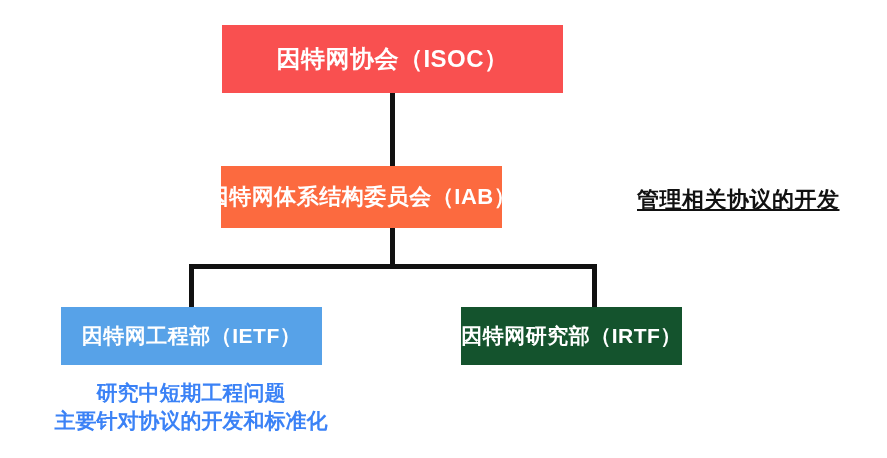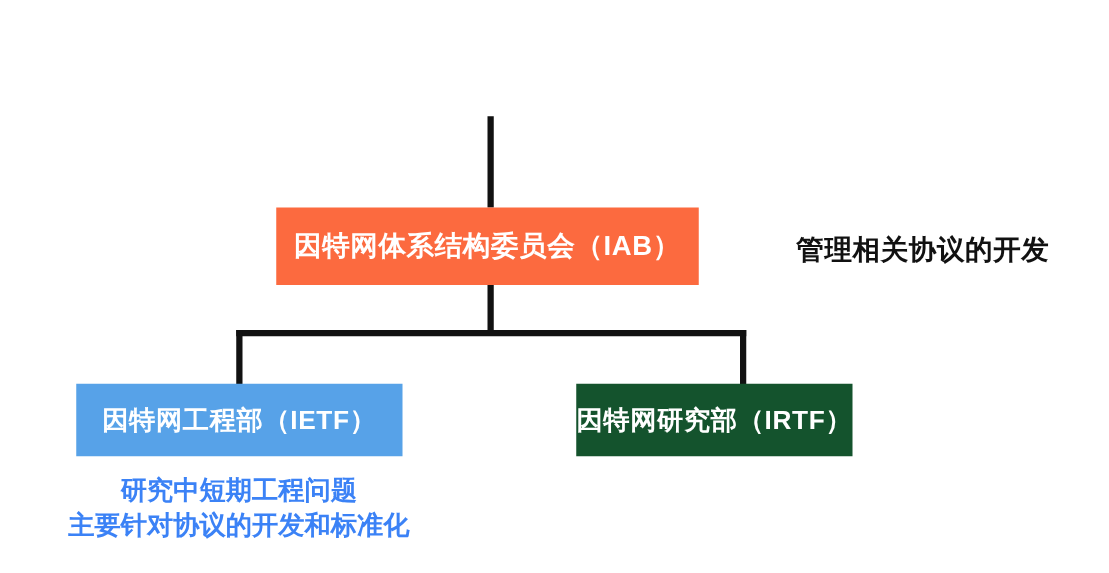--- a/index.html
+++ b/index.html
@@ -34,21 +34,21 @@
     left: 222px;
     top: 25px;
     width: 341px;
     height: 68px;
     background: #F95050;
     font-size: 24px;
   }
   #node-iab {
     left: 221px;
     top: 166px;
-    width: 338px;
+    width: 281px;
     height: 62px;
     background: #FC6A3F;
     font-size: 22px;
   }
   #node-ietf {
     left: 61px;
     top: 307px;
     width: 261px;
     height: 58px;
     background: #57A2E8;
@@ -108,20 +108,21 @@
     white-space: nowrap;
     letter-spacing: 0.5px;
   }
   #annotation-isoc {
     left: 637px;
     top: 46px;
   }
   #annotation-iab {
     left: 637px;
     top: 185px;
+    text-decoration: underline;
   }
 
   
   .caption {
     position: absolute;
     color: #3b82f6;
     font-weight: bold;
     font-size: 21px;
     line-height: 28px;
     text-align: center;
@@ -145,20 +146,23 @@
 <body>
 
 <div id="canvas">
 
   <div class="conn" id="conn-isoc-iab"></div>
   <div class="conn" id="conn-iab-trunk"></div>
   <div class="conn" id="conn-hbar"></div>
   <div class="conn" id="conn-drop-left"></div>
   <div class="conn" id="conn-drop-right"></div>
 
+  <div class="node" id="node-isoc">
+    <span>因特网协会（ISOC）</span>
+  </div>
 
   <div class="node" id="node-iab">
     <span>因特网体系结构委员会（IAB）</span>
   </div>
 
   <div class="node" id="node-ietf">
     <span>因特网工程部（IETF）</span>
   </div>
 
   <div class="node" id="node-irtf">

